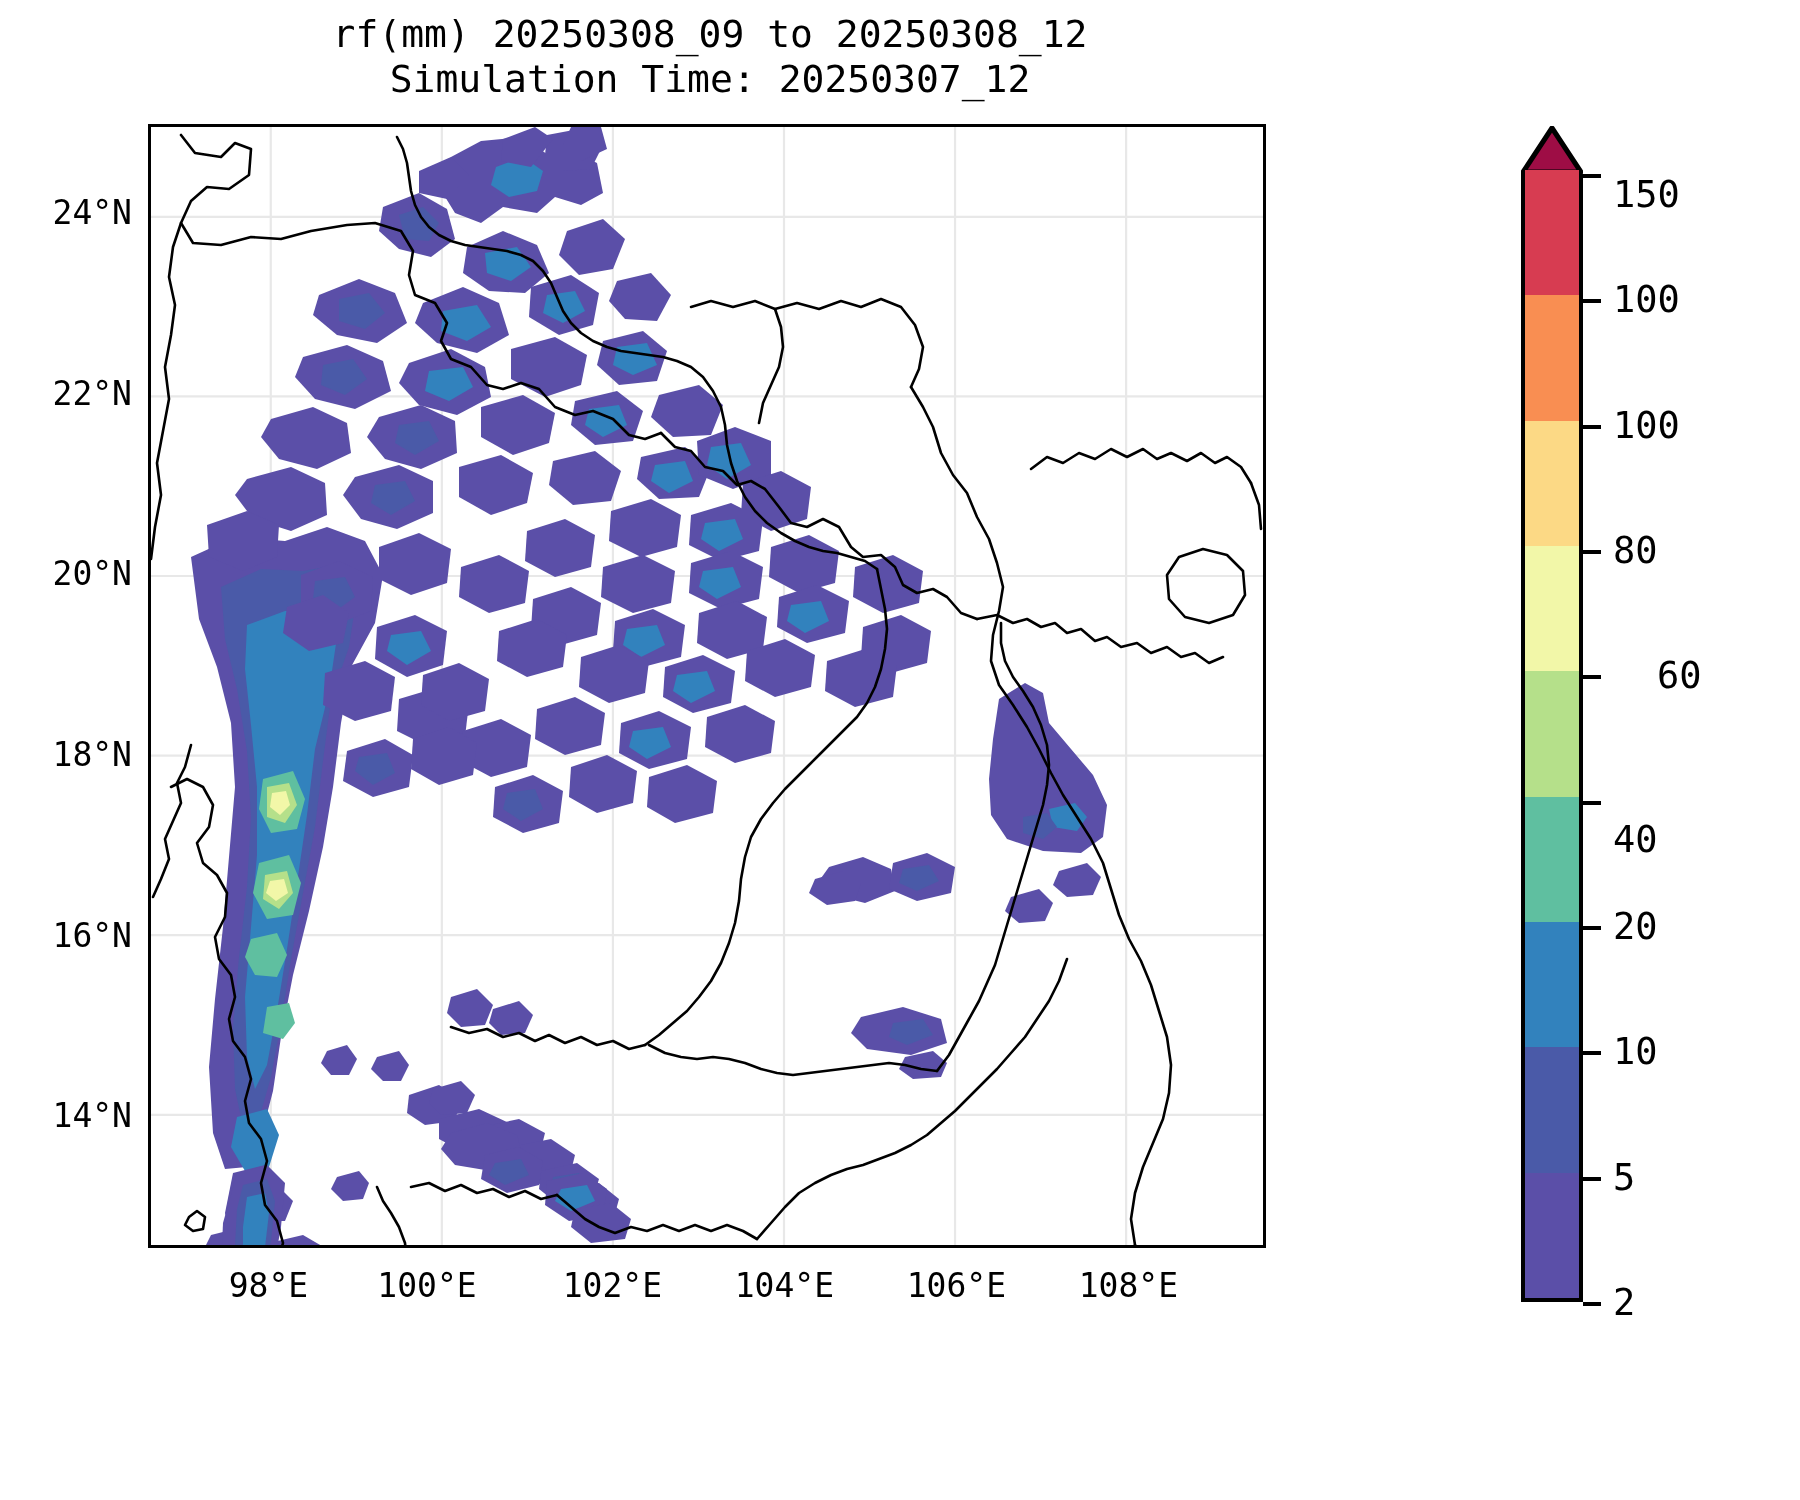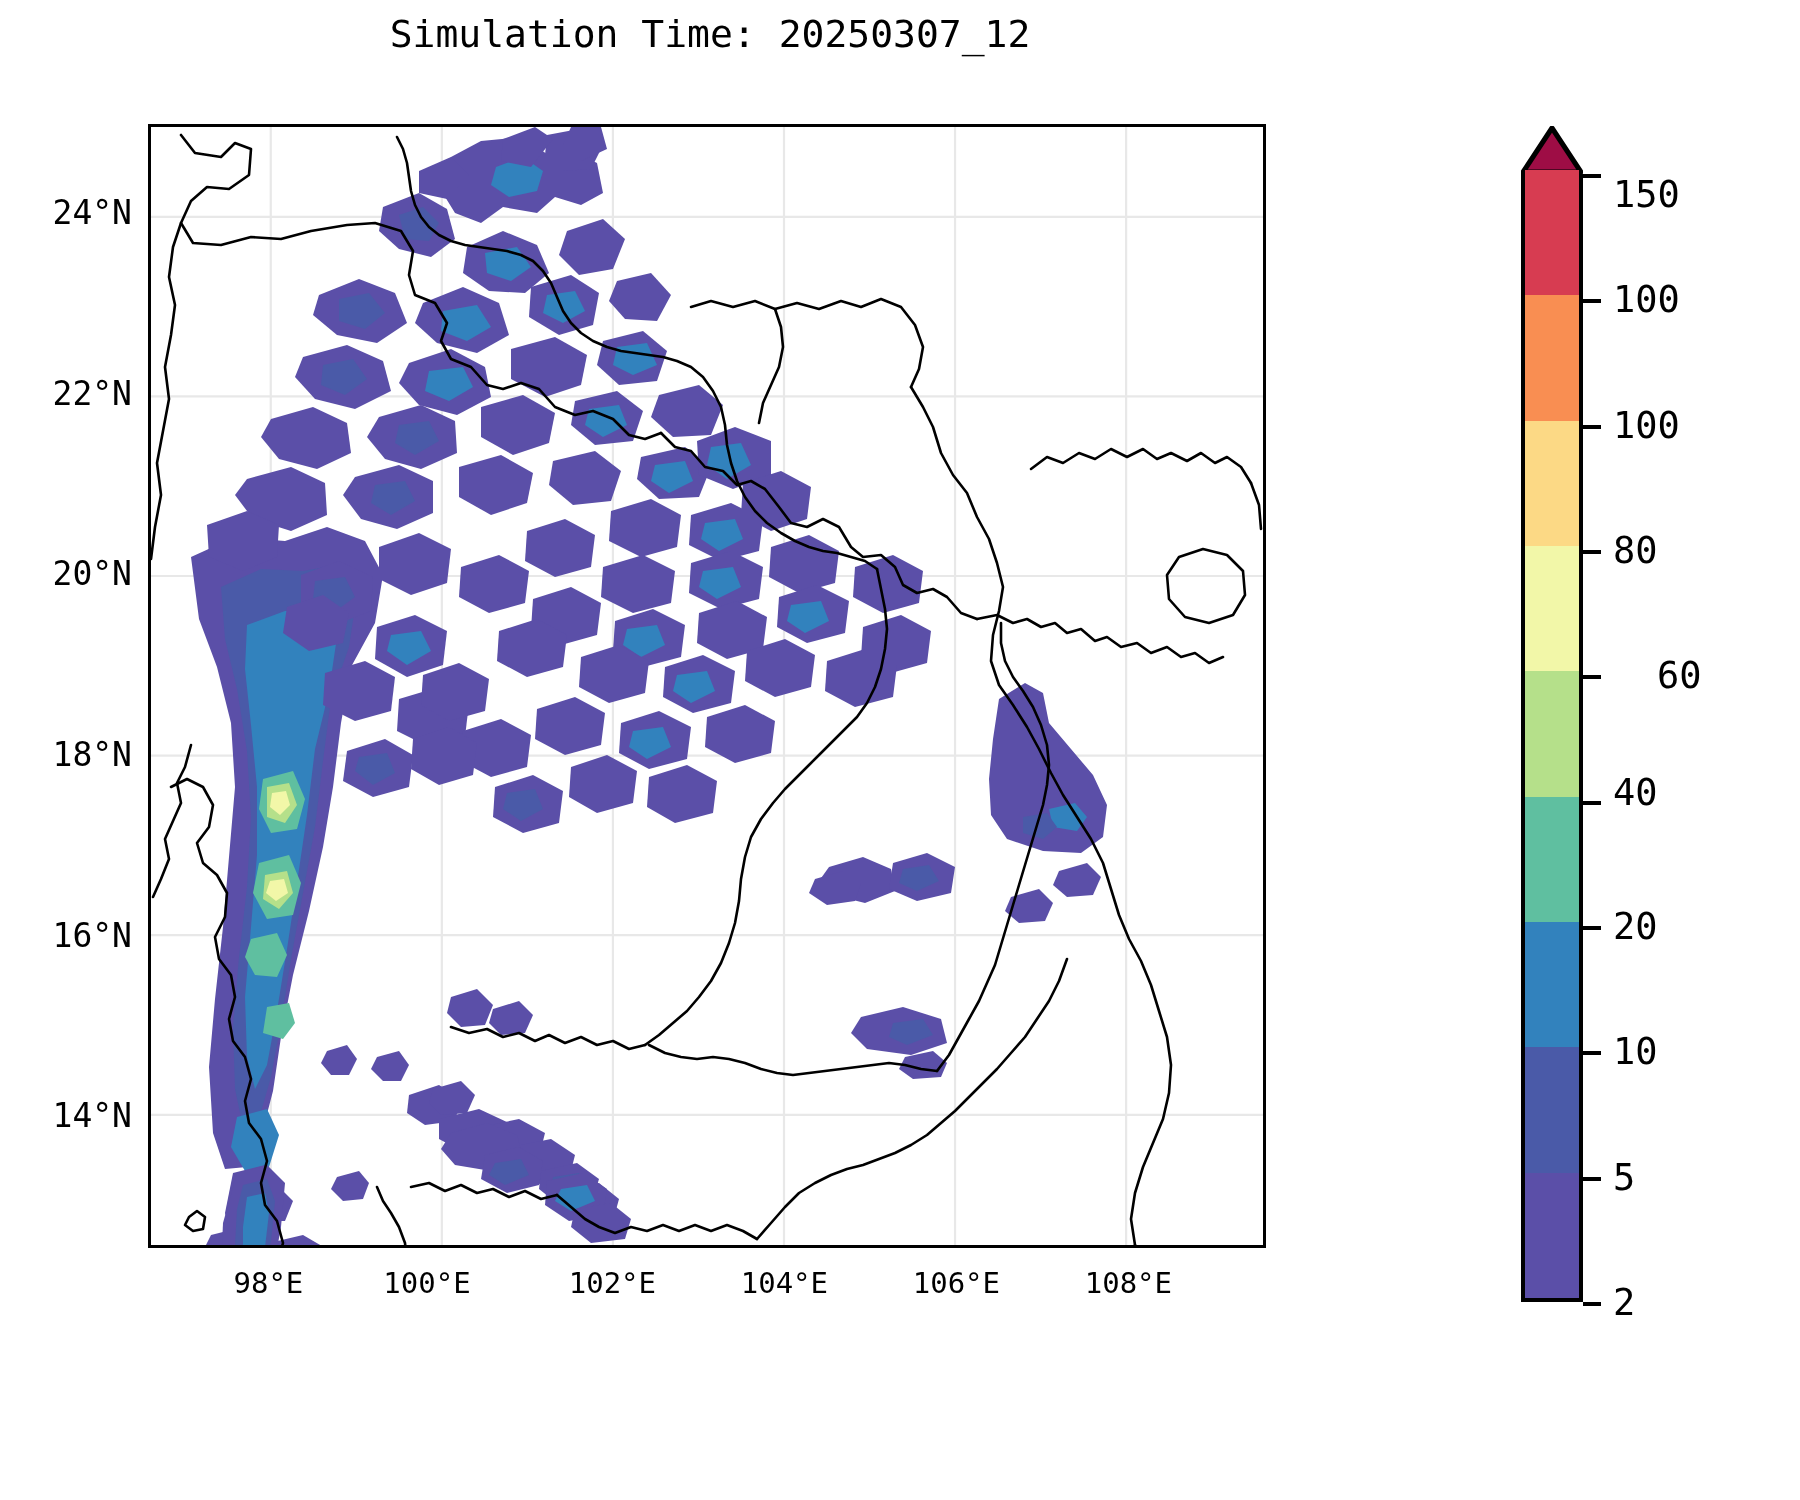--- a/index.html
+++ b/index.html
@@ -62,21 +62,21 @@
     width: 140px;
     text-align: right;
     font-size: 33px;
     color: #000;
     white-space: nowrap;
   }
   .tick-lon {
     position: absolute;
     width: 180px;
     text-align: center;
-    font-size: 29px;
+    font-size: 33px;
     color: #000;
     white-space: nowrap;
   }
 
   
   #colorbar-wrap {
     position: absolute;
     left: 1521px;
     top: 126px;
     width: 62px;
@@ -119,20 +119,21 @@
     transform: translateY(-50%);
     white-space: nowrap;
   }
 </style>
 </head>
 <body>
 
 <div id="page">
 
   <div id="title-block">
+    <div class="title-line">rf(mm) 20250308_09 to 20250308_12</div>
     <div class="title-line">Simulation Time: 20250307_12</div>
   </div>
 
   <div id="lat-labels">
       <div class="tick-lat" style="left: -8px; top: 193.281px;">24°N</div>
       <div class="tick-lat" style="left: -8px; top: 373.843px;">22°N</div>
       <div class="tick-lat" style="left: -8px; top: 554.406px;">20°N</div>
       <div class="tick-lat" style="left: -8px; top: 734.968px;">18°N</div>
       <div class="tick-lat" style="left: -8px; top: 915.53px;">16°N</div>
       <div class="tick-lat" style="left: -8px; top: 1096.09px;">14°N</div>
@@ -416,21 +417,21 @@
     <div id="cb-ticks">
         <div class="cb-tick" style="top: 1176px;"></div>
         <div class="cb-tick-label" style="top: 1176px;">2</div>
         <div class="cb-tick" style="top: 1050.67px;"></div>
         <div class="cb-tick-label" style="top: 1050.67px;">5</div>
         <div class="cb-tick" style="top: 925.333px;"></div>
         <div class="cb-tick-label" style="top: 925.333px;">10</div>
         <div class="cb-tick" style="top: 800px;"></div>
         <div class="cb-tick-label" style="top: 800px;">20</div>
         <div class="cb-tick" style="top: 674.667px;"></div>
-        <div class="cb-tick-label" style="top: 666px;">40</div>
+        <div class="cb-tick-label" style="top: 713px;">40</div>
         <div class="cb-tick" style="top: 549.333px;"></div>
         <div class="cb-tick-label" style="top: 549.333px; margin-left: 44px;">60</div>
         <div class="cb-tick" style="top: 424px;"></div>
         <div class="cb-tick-label" style="top: 424px;">80</div>
         <div class="cb-tick" style="top: 298.667px;"></div>
         <div class="cb-tick-label" style="top: 298.667px;">100</div>
         <div class="cb-tick" style="top: 173.333px;"></div>
         <div class="cb-tick-label" style="top: 173.333px;">100</div>
         <div class="cb-tick" style="top: 48px;"></div>
         <div class="cb-tick-label" style="top: 48px; margin-top: 20px;">150</div>

